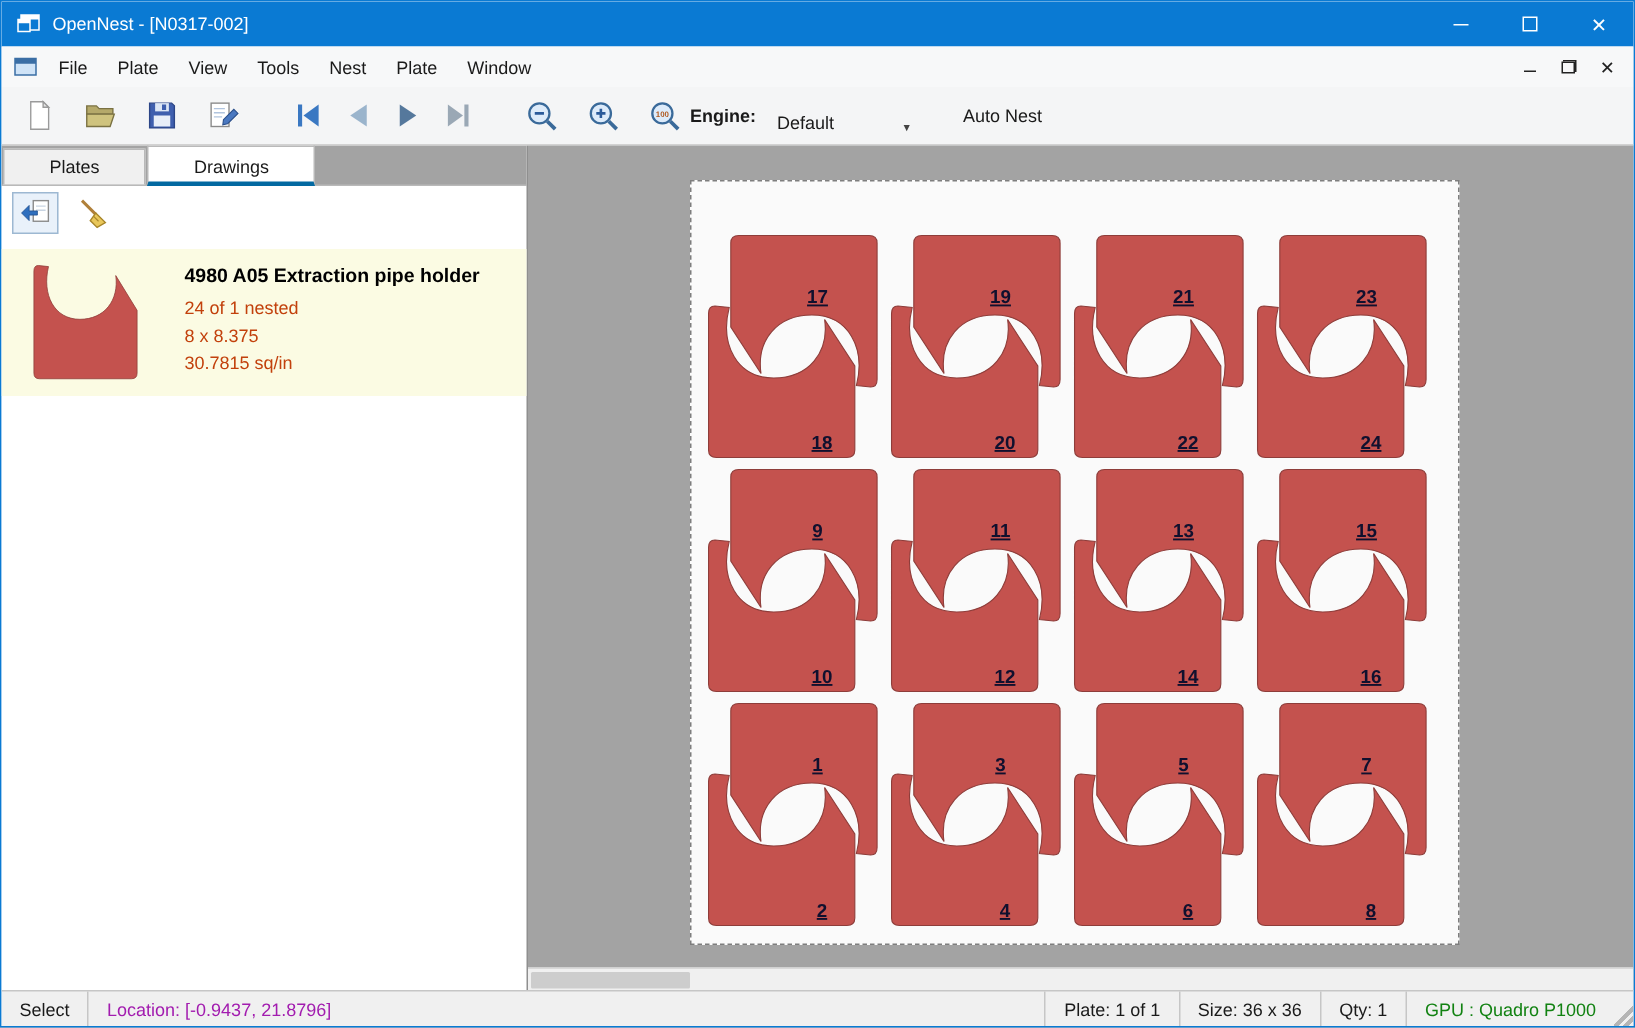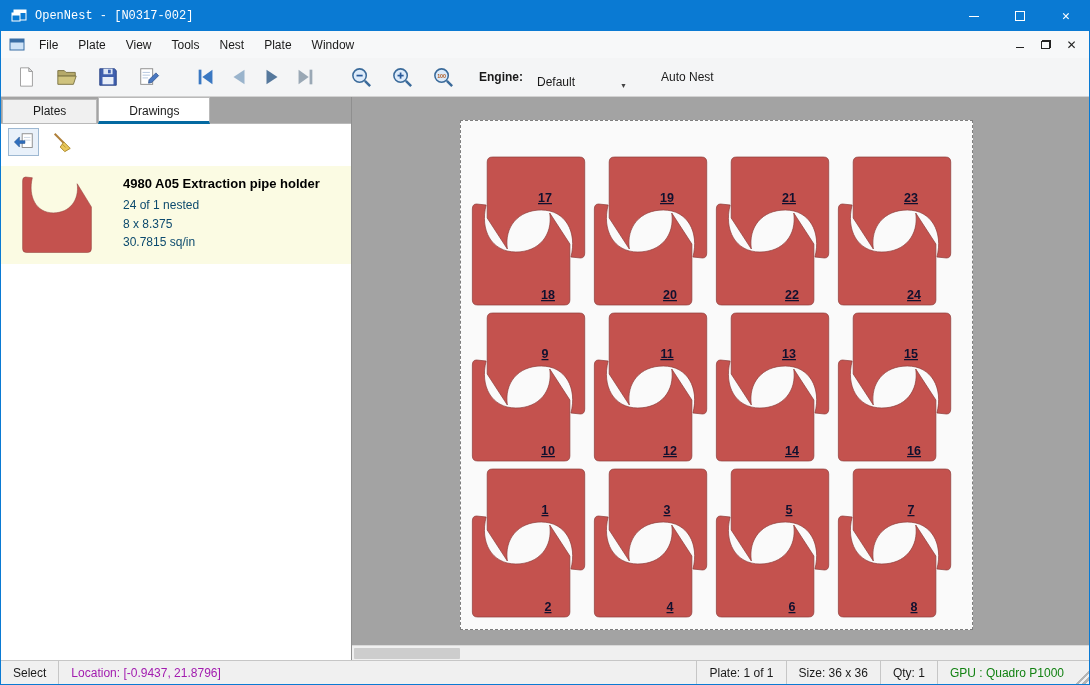--- a/index.html
+++ b/index.html
@@ -11,21 +11,21 @@
     background: #6b6b6b;
   }
   .window {
     width: 1090px; height: 685px;
     border: 1px solid var(--accent, #0a7ad3);
     display: flex; flex-direction: column;
     background: #fff; position: relative; overflow: hidden;
   }
 
   
-  .titlebar { flex: 0 0 30px; background: var(--accent, #0a7ad3); display: flex; align-items: center; color: #fff; font-family: Liberation Mono, monospace; }
+  .titlebar { flex: 0 0 30px; background: var(--accent, #0a7ad3); display: flex; align-items: center; color: #fff; }
   .titlebar .app-icon { margin: 0 8px 0 10px; display: flex; }
   .title-text { font-size: 12px; }
   .tb-controls { margin-left: auto; display: flex; height: 100%; }
   .tb-btn { width: 46px; display: flex; align-items: center; justify-content: center; cursor: default; }
   .min-glyph { width: 10px; height: 1px; background: #fff; display: block; }
   .max-glyph { width: 10px; height: 10px; border: 1px solid #fff; display: block; }
   .close-glyph { color: #fff; font-size: 13px; line-height: 1; }
 
   
   .menubar { flex: 0 0 27px; background: #f7f8f9; display: flex; align-items: center; }
@@ -36,39 +36,39 @@
   .mdi-min { width: 8px; height: 1px; background: #222; display: block; margin-top: 6px; }
   .mdi-restore { position: relative; width: 10px; height: 9px; display: block; }
   .mdi-restore::before { content: ""; position: absolute; right: 0; top: 0; width: 7px; height: 6px; border: 1px solid #222; }
   .mdi-restore::after { content: ""; position: absolute; left: 0; bottom: 0; width: 7px; height: 6px; border: 1px solid #222; background: #f7f8f9; }
   .mdi-close { font-size: 12px; font-weight: bold; line-height: 1; }
 
   
   .toolbar { flex: 0 0 39px; background: #f4f5f6; border-bottom: 1px solid #d2d2d2; display: flex; align-items: center; padding: 0 8px; }
   .tbtn { width: 33px; height: 31px; display: flex; align-items: center; justify-content: center; border-radius: 2px; }
   .gap-s { width: 8px; } .gap-m { width: 24px; }
-  .engine-label { font-weight: bold; margin: 0 8px 0 19px; }
+  .engine-label { font-weight: bold; margin: 0 8px 0 0; }
   .engine-dd { display: flex; align-items: flex-end; width: 102px; height: 24px; padding: 0 6px; }
   .engine-dd .caret { margin-left: auto; font-size: 7px; color: #444; }
   .autonest { margin-left: 20px; padding: 5px 8px; }
 
   
   .content { flex: 1; display: flex; min-height: 0; }
 
   .left-panel { width: 351px; background: #fff; border-right: 1px solid #8f8f8f; display: flex; flex-direction: column; }
   .tabstrip { flex: 0 0 27px; background: #a3a3a3; border-bottom: 1px solid #b9b9b9; display: flex; align-items: flex-end; padding-left: 1px; }
   .tab { height: 24px; line-height: 22px; padding: 0 30px; background: #f0f0f0; border: 1px solid #b9b9b9; border-bottom: none; margin-right: 1px; }
   .tab.active { background: #fff; height: 27px; line-height: 26px; margin-bottom: -1px; border-bottom: 3px solid #0369a1; }
   .panel-toolbar { flex: 0 0 36px; display: flex; align-items: center; gap: 7px; padding: 4px 7px; }
   .ptool-btn { width: 31px; height: 28px; display: flex; align-items: center; justify-content: center; }
   .ptool-btn.framed { border: 1px solid #9db8d2; background: #e9f1fa; }
   .drawing-item { display: flex; gap: 20px; padding: 8px 8px 10px 10px; background: var(--sel-bg, #fbfbe3); margin-top: 6px; align-items: center; }
   .thumb { flex: 0 0 92px; display: flex; }
   .item-text .title { font-weight: bold; font-size: 13px; color: #000; margin-bottom: 5px; }
-  .item-text .meta { color: #0c4a6e; line-height: 1.55; }
+  .item-text .meta { color: #c2410c; line-height: 1.55; }
 
   .canvas { flex: 1; position: relative; background: var(--canvas, #a3a3a3); overflow: hidden; }
   .plate { position: absolute; left: 108px; top: 23px; width: 513px; height: 510px; background: #fafafa; border: 1px dashed #7e7e7e; }
   .plate svg { width: 100%; height: 100%; display: block; }
   .part { fill: var(--part-fill, #c4524e); stroke: var(--part-stroke, #8e3d3a); stroke-width: 0.7; }
   .part-num { font-family: "Liberation Sans", "DejaVu Sans", sans-serif; font-size: 12.5px; font-weight: bold; fill: #10102e; }
   .hscroll { position: absolute; left: 0; right: 0; bottom: 0; height: 15px; background: #f0f0f0; border-top: 1px solid #d9d9d9; }
   .hthumb { position: absolute; left: 2px; top: 2px; height: 11px; width: 106px; background: #cdcdcd; border-radius: 1px; }
 
   

